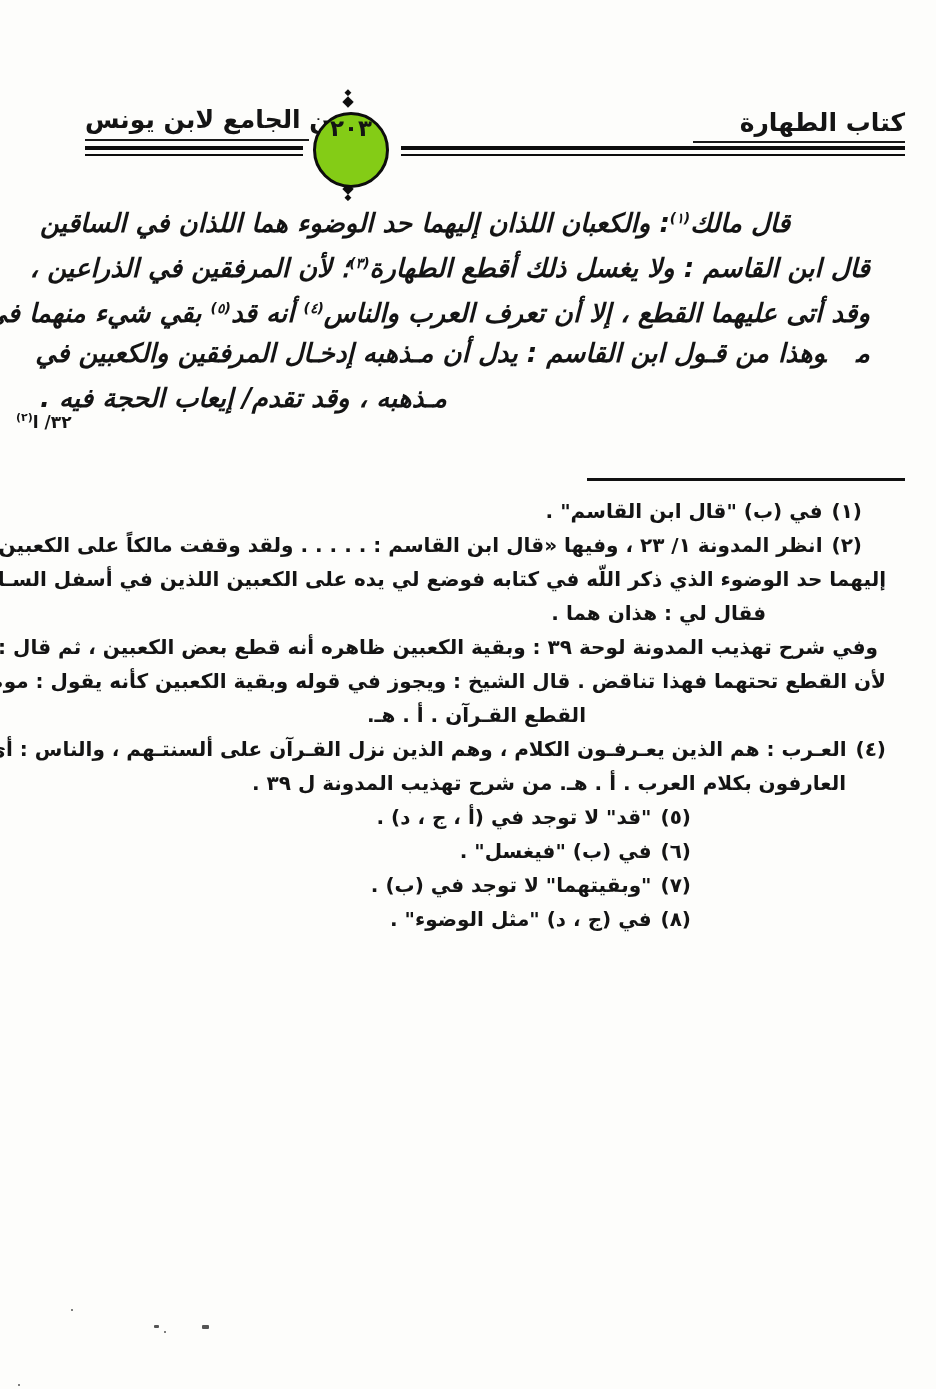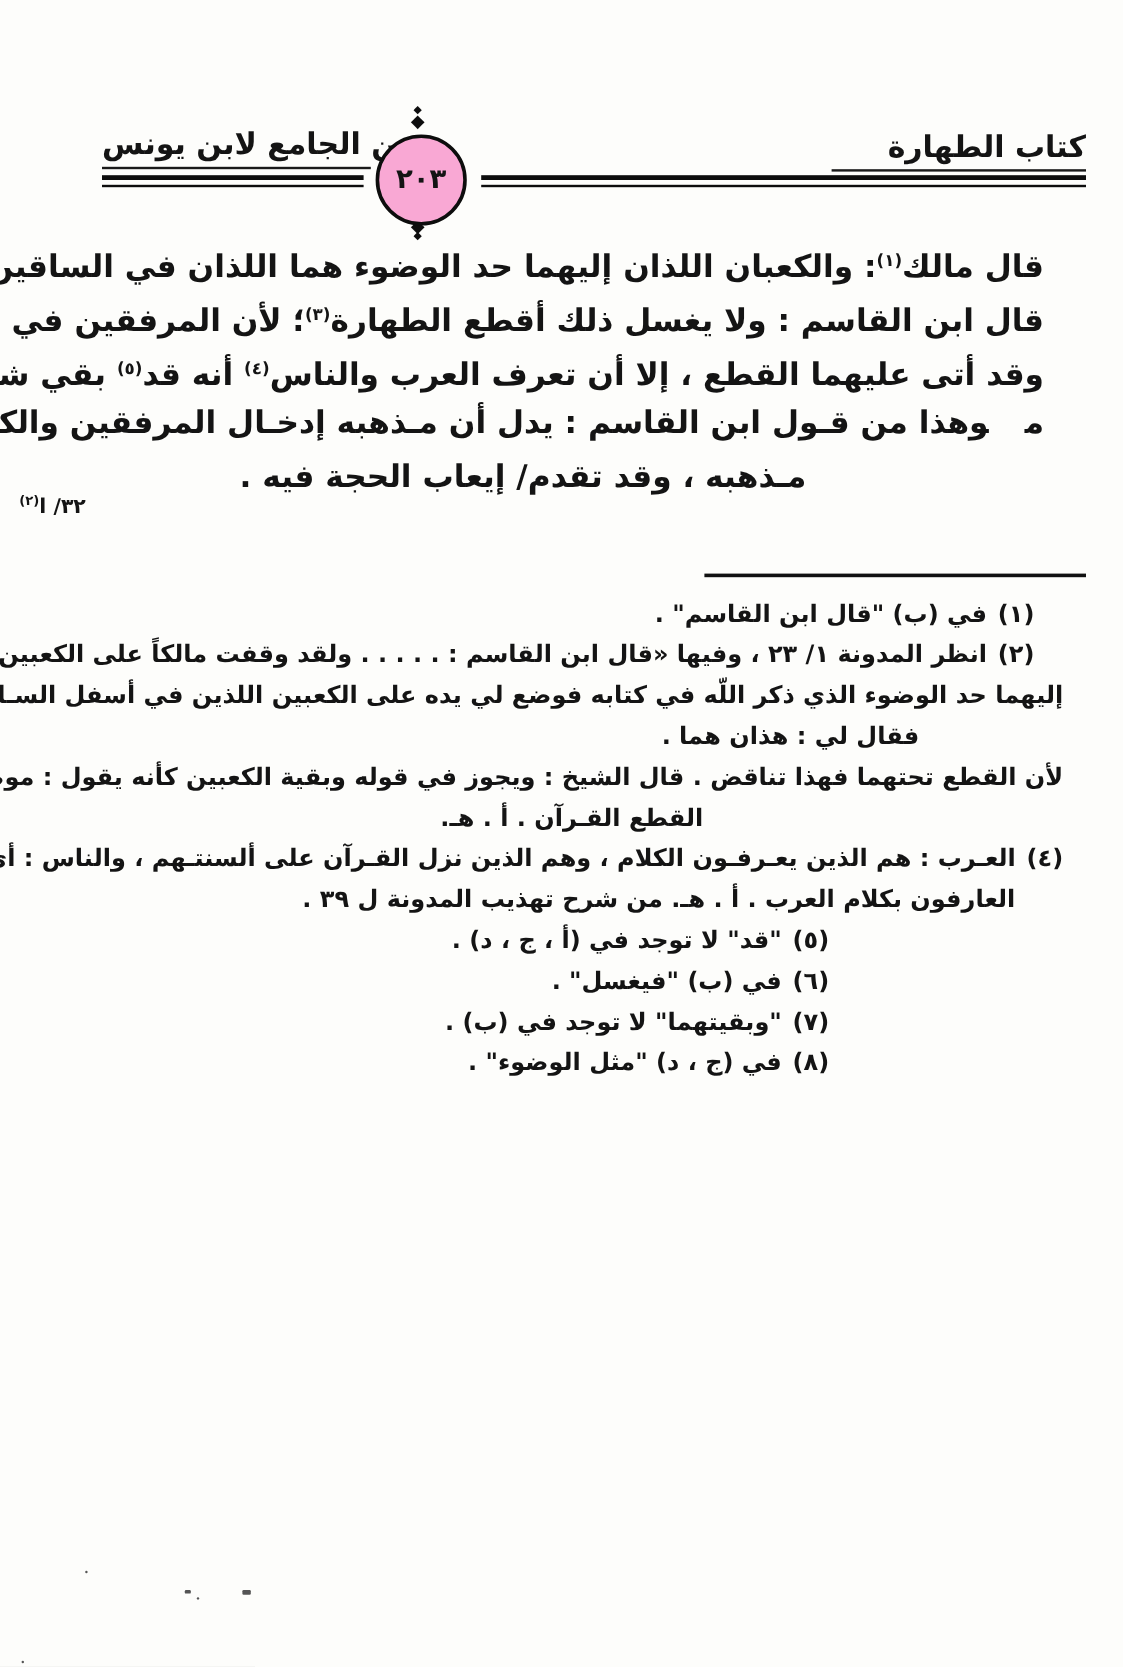--- a/index.html
+++ b/index.html
@@ -17,40 +17,40 @@
   .ul-right { top:141px; right:31px; width:212px; }
   .ul-left  { top:139px; left:85px;  width:224px; }
   .hdr-rule { position:absolute; top:146px; height:4px;
               border-top:4px solid #0d0d0d; border-bottom:2px solid #0d0d0d; }
   .rule-left  { left:85px;  width:218px; }
   .rule-right { left:401px; right:31px; }
 
   
   .orn-circle {
     position:absolute; left:313px; top:112px; width:70px; height:70px;
-    border:3px solid #0d0d0d; border-radius:50%; background:#f9a8d4; z-index:2;
-    display:flex; align-items:center; justify-content:center;
+    border:3px solid #0d0d0d; border-radius:50%; background:#84cc16; z-index:2;
+    display:flex; align-items:flex-start; justify-content:center;
     font-size:23px; font-weight:bold;
   }
   .finial { position:absolute; left:313px; width:70px; text-align:center;
             line-height:9px; color:#0d0d0d; z-index:1; }
   .finial-top { top:88px; }
   .finial-bottom { top:184px; }
   .finial .d1 { font-size:15px; display:block; }
   .finial .d2 { font-size:9px;  display:block; }
 
   
   .margin-note { position:absolute; left:16px; top:411px; direction:rtl;
                  font-size:17px; font-weight:bold; white-space:nowrap; }
   .margin-note sup { font-size:11px; }
 
   
   .body-text { position:absolute; top:196px; right:66px; left:40px;
                direction:rtl; font-size:26px; font-weight:bold; }
-  .bline { line-height:45px; height:45px; text-align:right; white-space:nowrap; }
+  .bline { line-height:45px; height:45px; text-align:left; white-space:nowrap;font-style:italic; }
   .fnref { font-size:14px; vertical-align:9px; letter-spacing:0; }
   .mim { margin-left:30px; }
   .bl-indent { padding-right:198px; }
 
   
   .fn-sep { position:absolute; top:478px; right:31px; width:318px; height:0;
             border-top:3px solid #111; }
   .footnotes { position:absolute; top:494px; right:50px; left:60px;
                direction:rtl; font-size:20px; font-weight:600; }
   .fline { line-height:34px; height:34px; text-align:right; white-space:nowrap; }
@@ -120,20 +120,23 @@
     </div>
     <div class="fline p24">
       <span class="fnum">(٢)</span><span>انظر المدونة ١/ ٢٣ ، وفيها «قال ابن القاسم : . . . . . ولقد وقفت مالكاً على الكعبين اللذين</span>
     </div>
     <div class="fline">
       <span>إليهما حد الوضوء الذي ذكر اللّه في كتابه فوضع لي يده على الكعبين اللذين في أسفل السـاقين</span>
     </div>
     <div class="fline p120">
       <span>فقال لي : هذان هما .</span>
     </div>
+    <div class="fline p8">
+      <span>وفي شرح تهذيب المدونة لوحة ٣٩ : وبقية الكعبين ظاهره أنه قطع بعض الكعبين ، ثم قال :</span>
+    </div>
     <div class="fline">
       <span>لأن القطع تحتهما فهذا تناقض . قال الشيخ : ويجوز في قوله وبقية الكعبين كأنه يقول : موضع</span>
     </div>
     <div class="fline p310">
       <span>القطع القـرآن . أ . هـ.</span>
     </div>
     <div class="fline">
       <span class="fnum">(٤)</span><span>العـرب : هم الذين يعـرفـون الكلام ، وهم الذين نزل القـرآن على ألسنتـهم ، والناس : أي</span>
     </div>
     <div class="fline p40">

